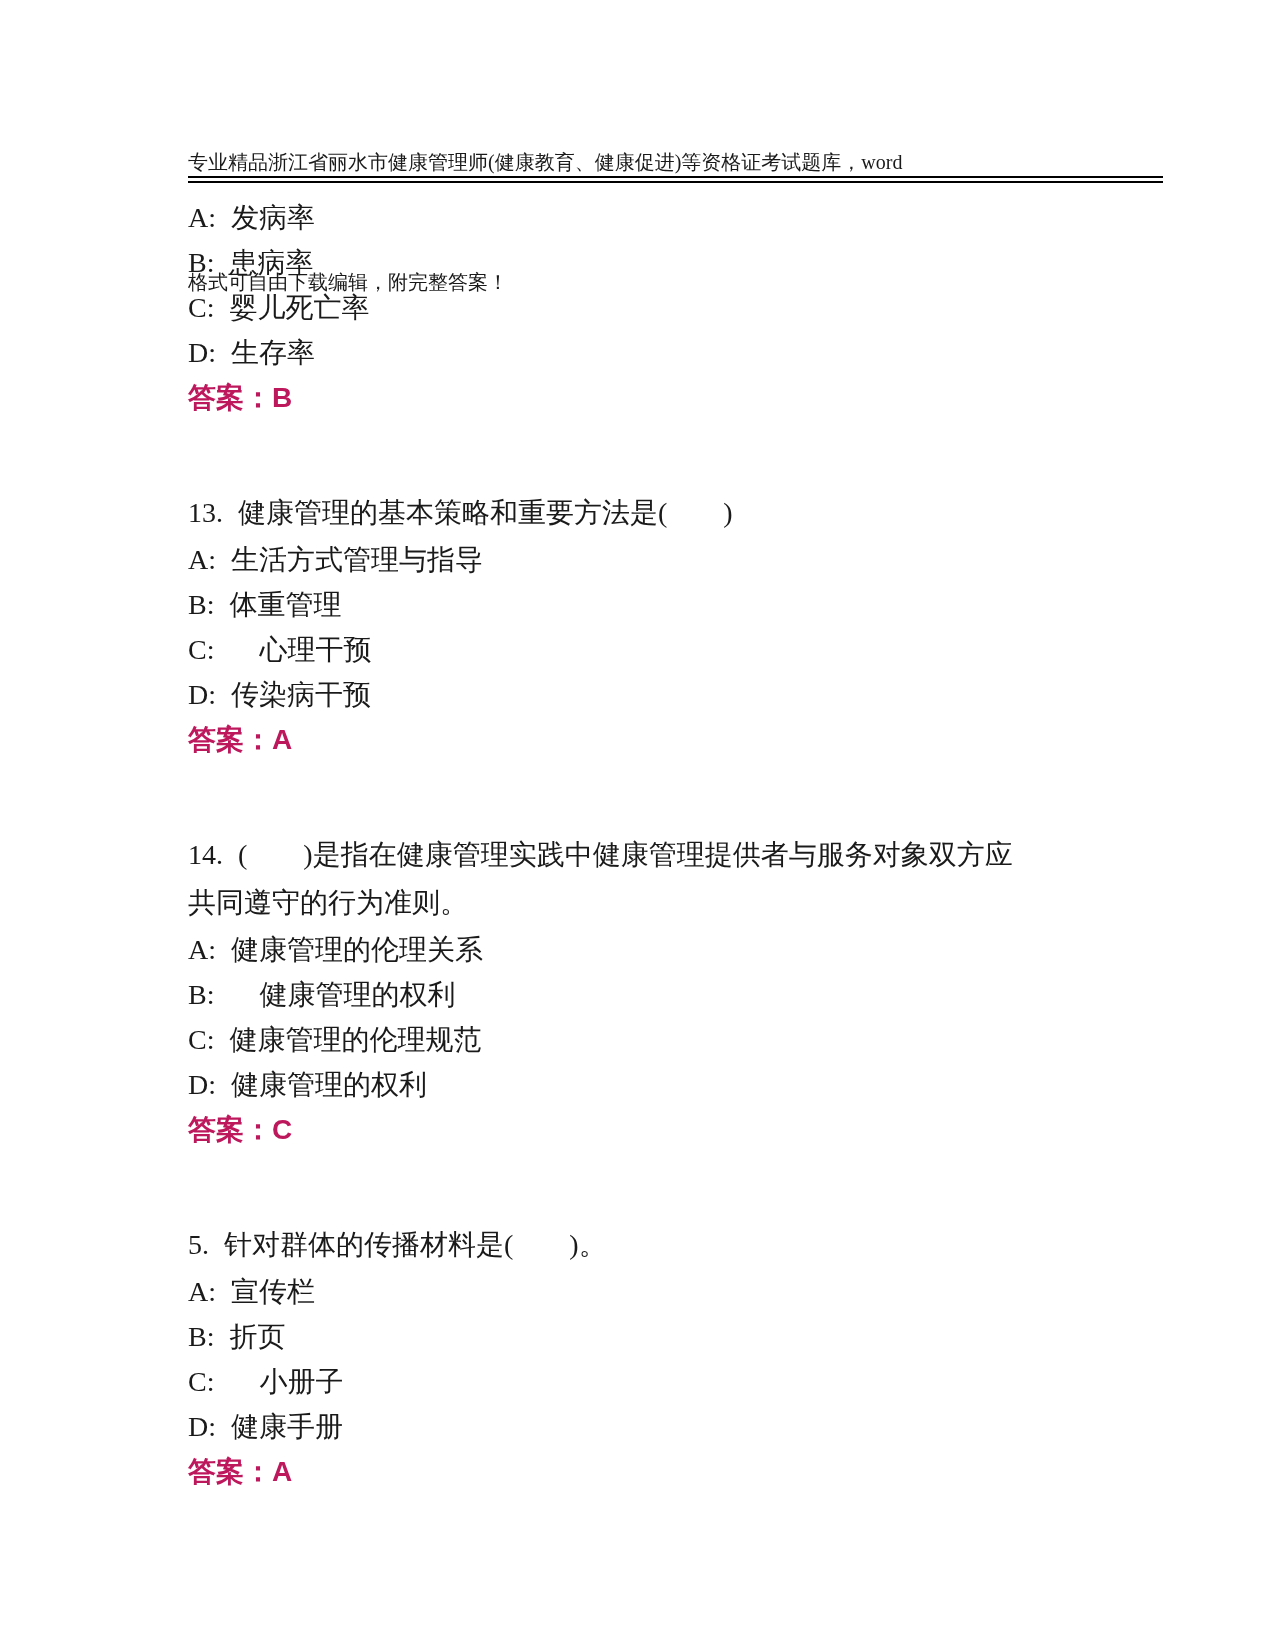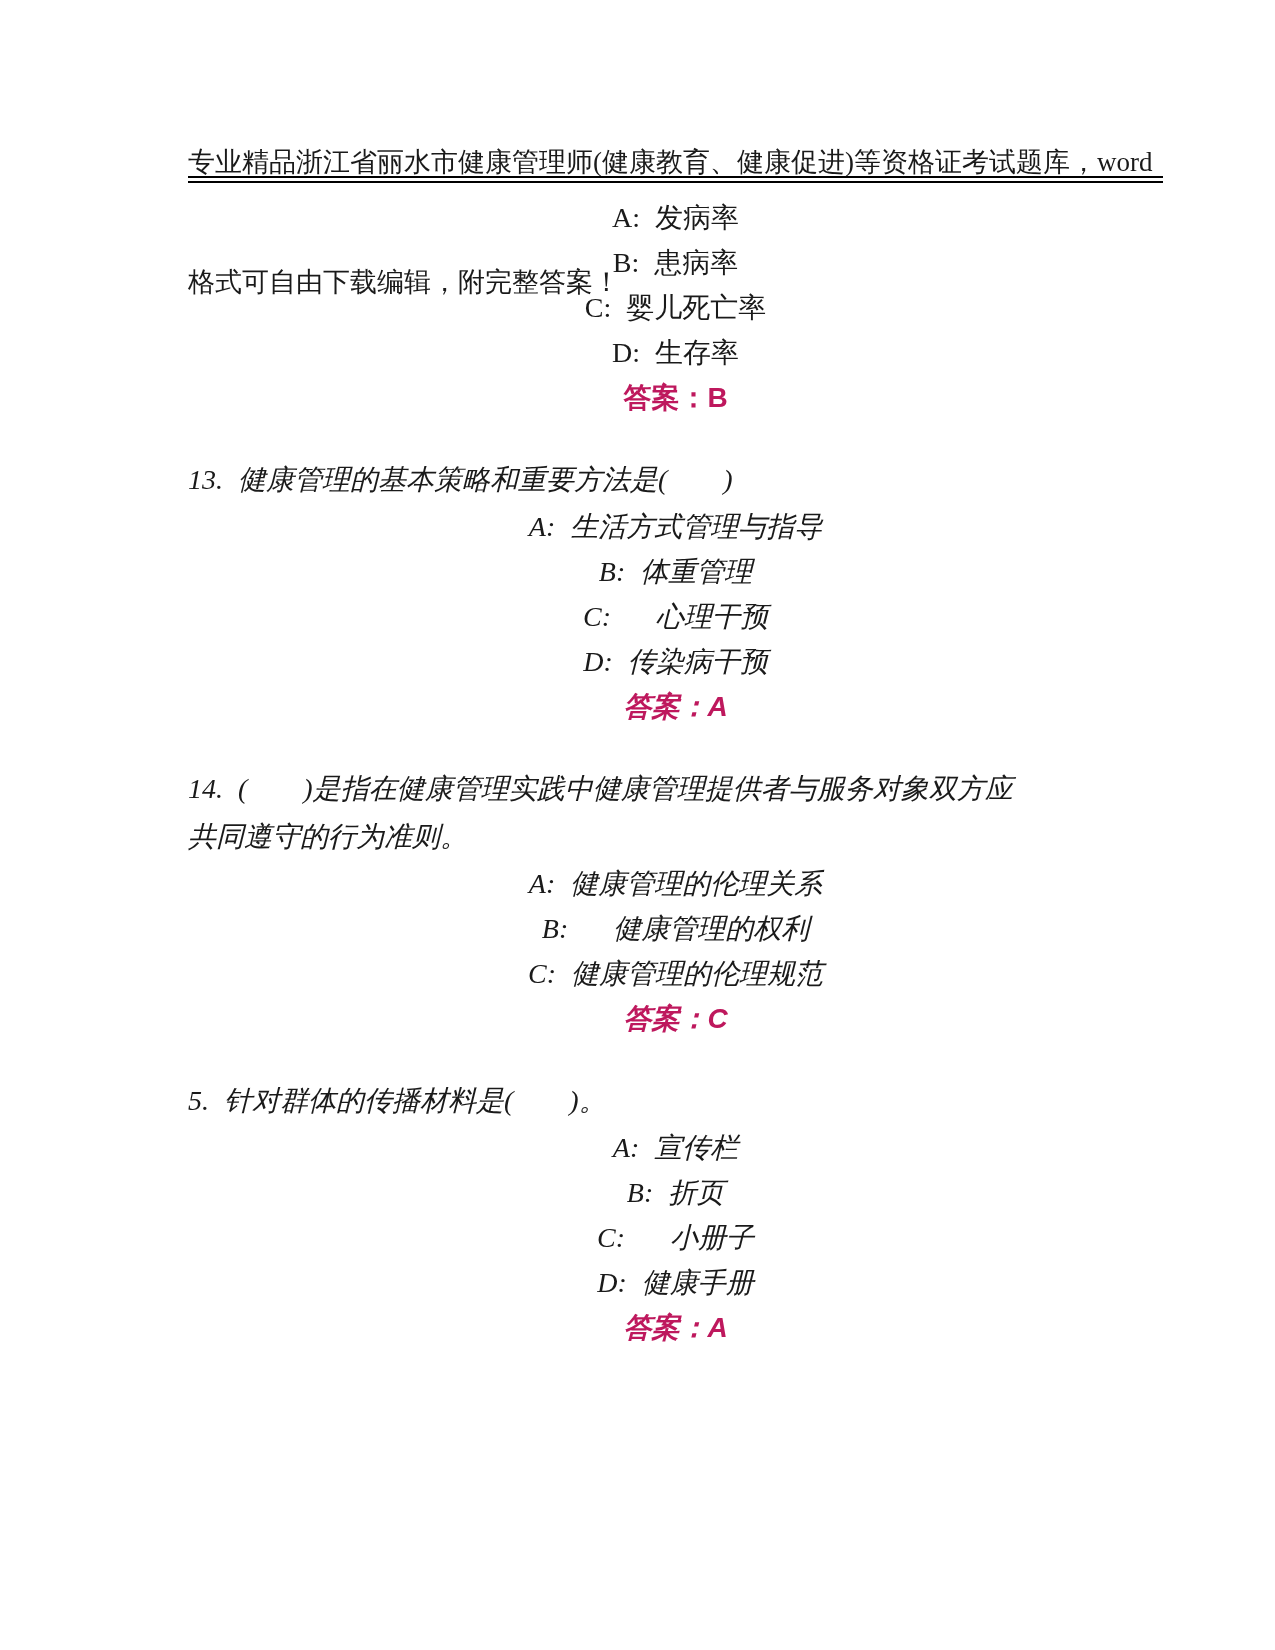--- a/index.html
+++ b/index.html
@@ -14,21 +14,21 @@
     background: #ffffff;
     color: #1a1a1a;
     font-family: "Liberation Serif", "DejaVu Serif", serif;
     overflow: hidden;
   }
   .doc-header {
     position: absolute;
     left: 188px;
     top: 62px;
     width: 975px;
-    font-size: 27px;
+    font-size: 20px;
     line-height: 40px;
     white-space: pre-wrap;
     color: #1a1a1a;
   }
   .header-rule {
     position: absolute;
     left: 188px;
     top: 176px;
     width: 975px;
     height: 0;
@@ -37,35 +37,33 @@
   .doc-body {
     position: absolute;
     left: 188px;
     top: 185px;
     width: 975px;
   }
   .qblock-first {
     margin-top: 10px;
   }
   .qblock {
-    margin-top: 36px;
-    font-style: italic;
+    margin-top: 69px;
   }
   .qline {
     font-size: 28px;
     line-height: 48px;
     white-space: pre-wrap;
     word-spacing: 8px;
   }
   .line {
     font-size: 28px;
     line-height: 45px;
     white-space: pre-wrap;
     word-spacing: 8px;
-    text-align: center;
   }
   .answer {
     font-weight: 700;
     color: #be185d;
     font-family: "Liberation Sans", "DejaVu Sans", sans-serif;
   }
 </style>
 </head>
 <body>
 
@@ -93,20 +91,21 @@
         <div class="line">C:   心理干预</div>
         <div class="line">D: 传染病干预</div>
         <div class="line answer">答案：A</div>
       </section>
       <section class="qblock">
         <div class="qline">14. (　　)是指在健康管理实践中健康管理提供者与服务对象双方应</div>
         <div class="qline">共同遵守的行为准则。</div>
         <div class="line">A: 健康管理的伦理关系</div>
         <div class="line">B:   健康管理的权利</div>
         <div class="line">C: 健康管理的伦理规范</div>
+        <div class="line">D: 健康管理的权利</div>
         <div class="line answer">答案：C</div>
       </section>
       <section class="qblock">
         <div class="qline">5. 针对群体的传播材料是(　　)。</div>
         <div class="line">A: 宣传栏</div>
         <div class="line">B: 折页</div>
         <div class="line">C:   小册子</div>
         <div class="line">D: 健康手册</div>
         <div class="line answer">答案：A</div>
       </section>

